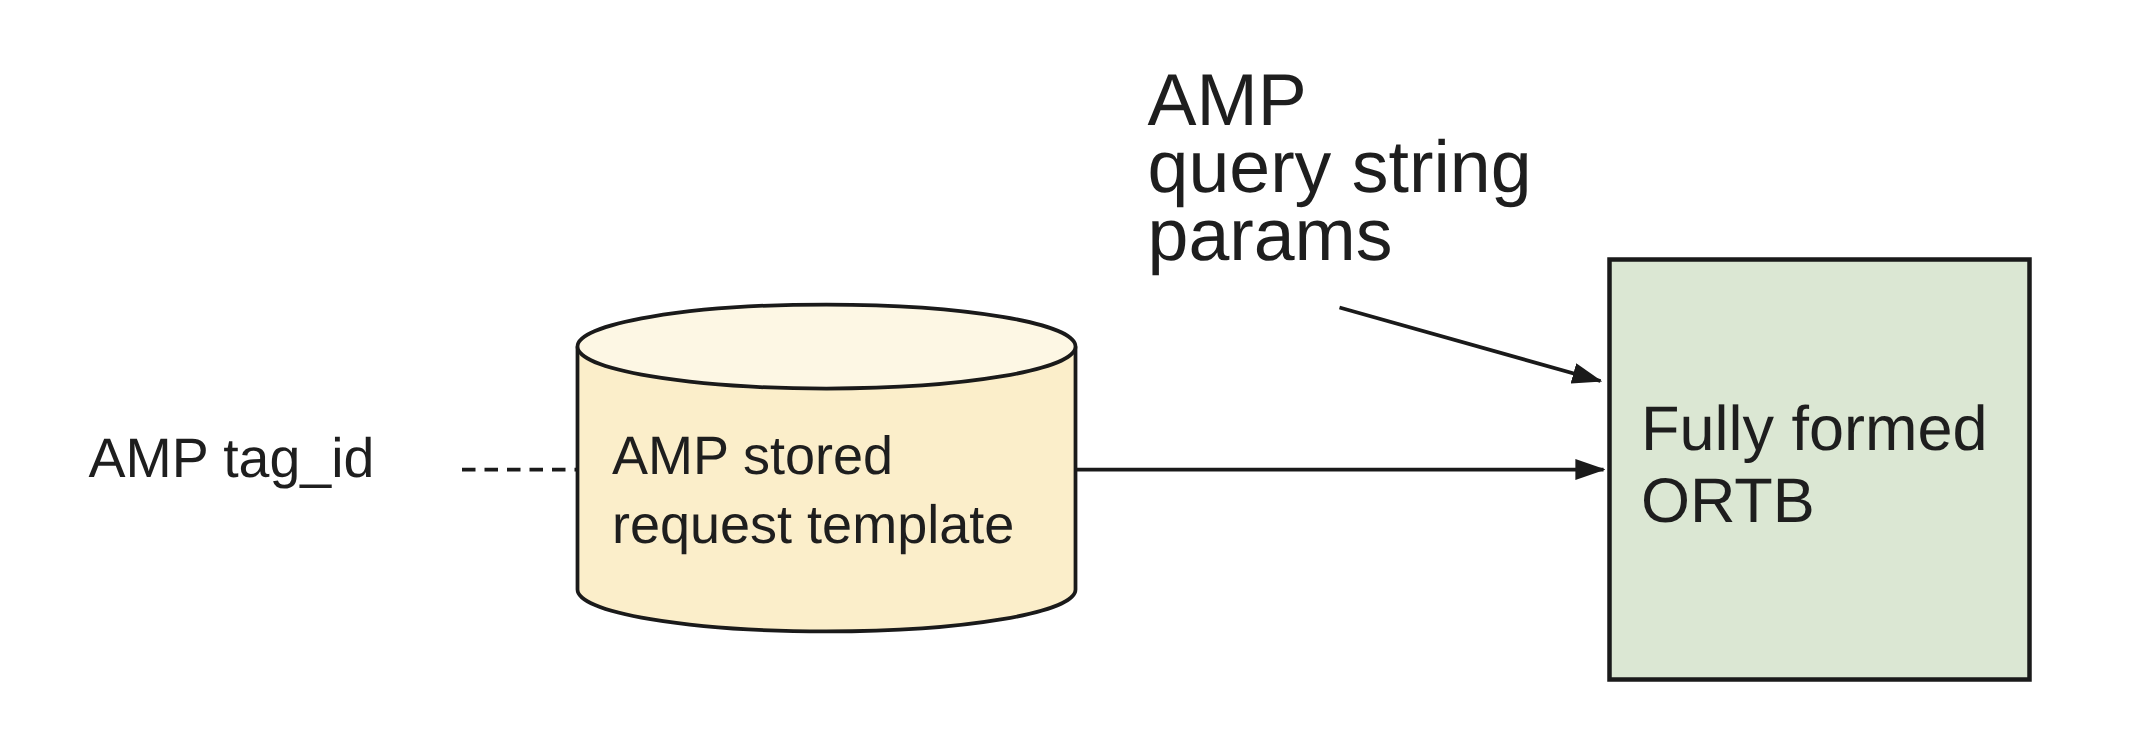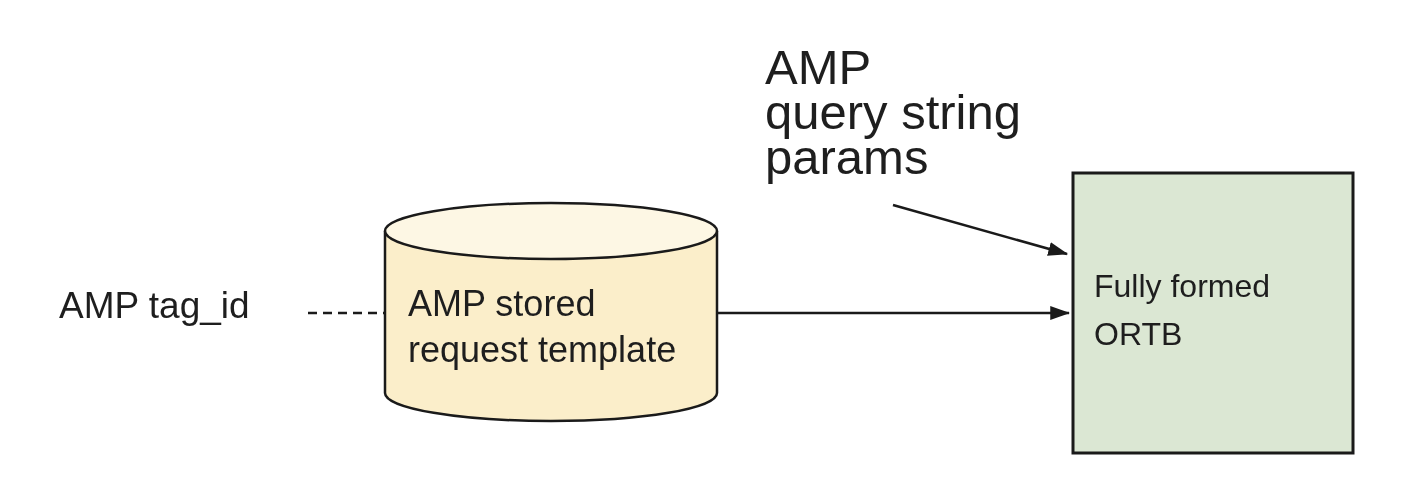--- a/index.html
+++ b/index.html
@@ -41,21 +41,21 @@
   }
   .lbl-cylinder {
     left: 408px;
     top: 281px;
     font-size: 36px;
     line-height: 46px;
   }
   .lbl-box {
     left: 1094px;
     top: 262px;
-    font-size: 32px;
+    font-size: 42px;
     line-height: 48px;
   }
   .shape-stroke {
     stroke: #1a1a1a;
   }
 </style>
 </head>
 <body>
 
 <div class="canvas">

